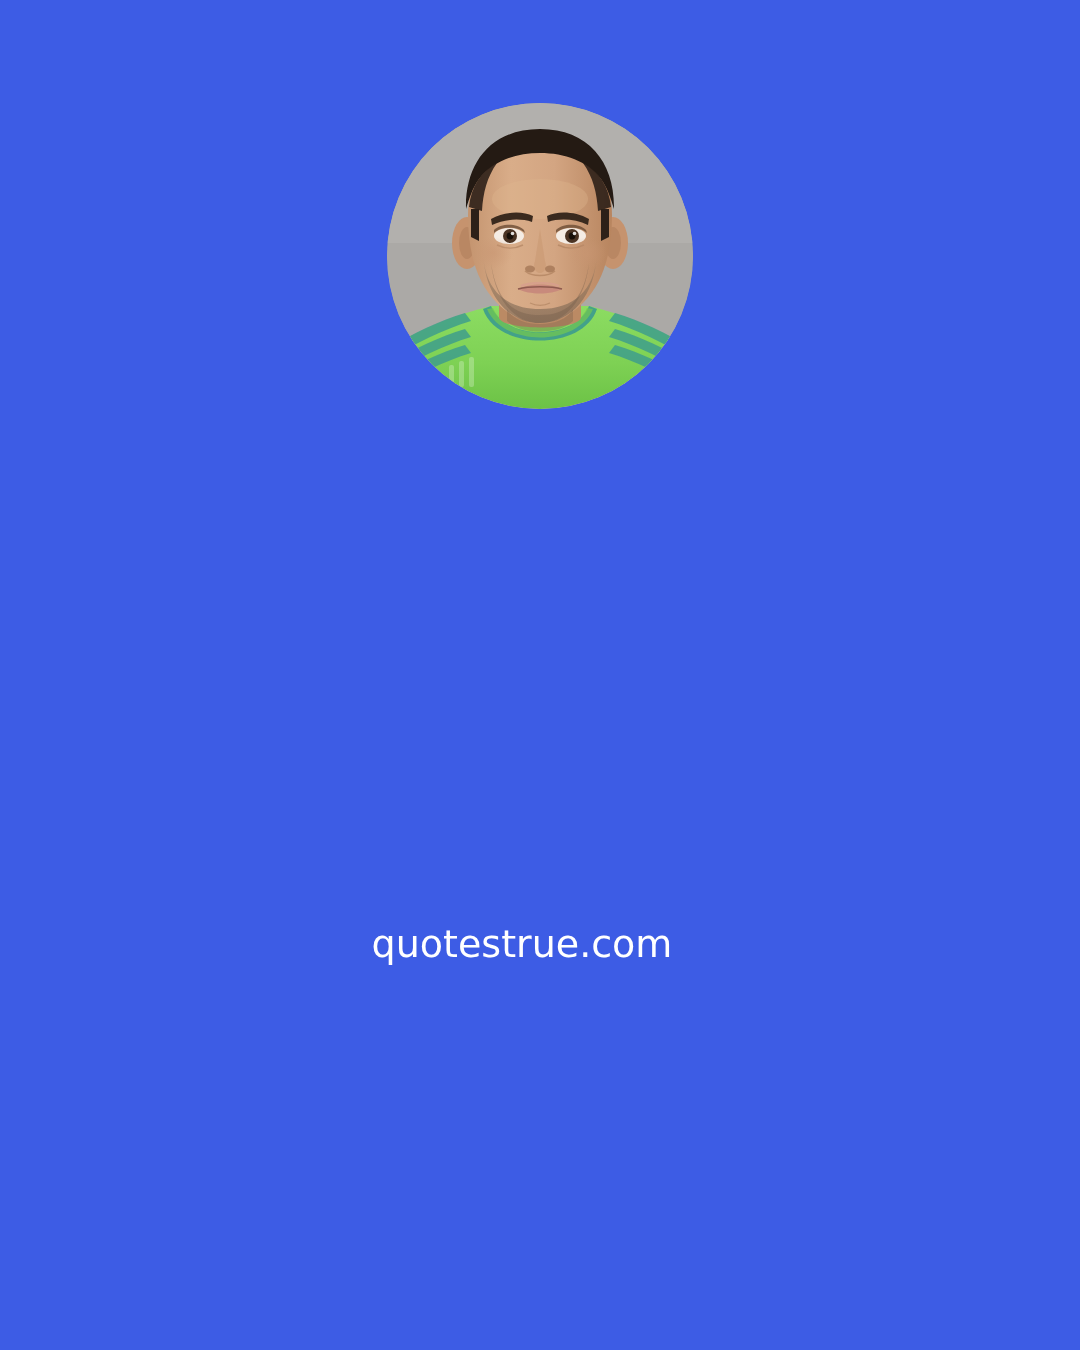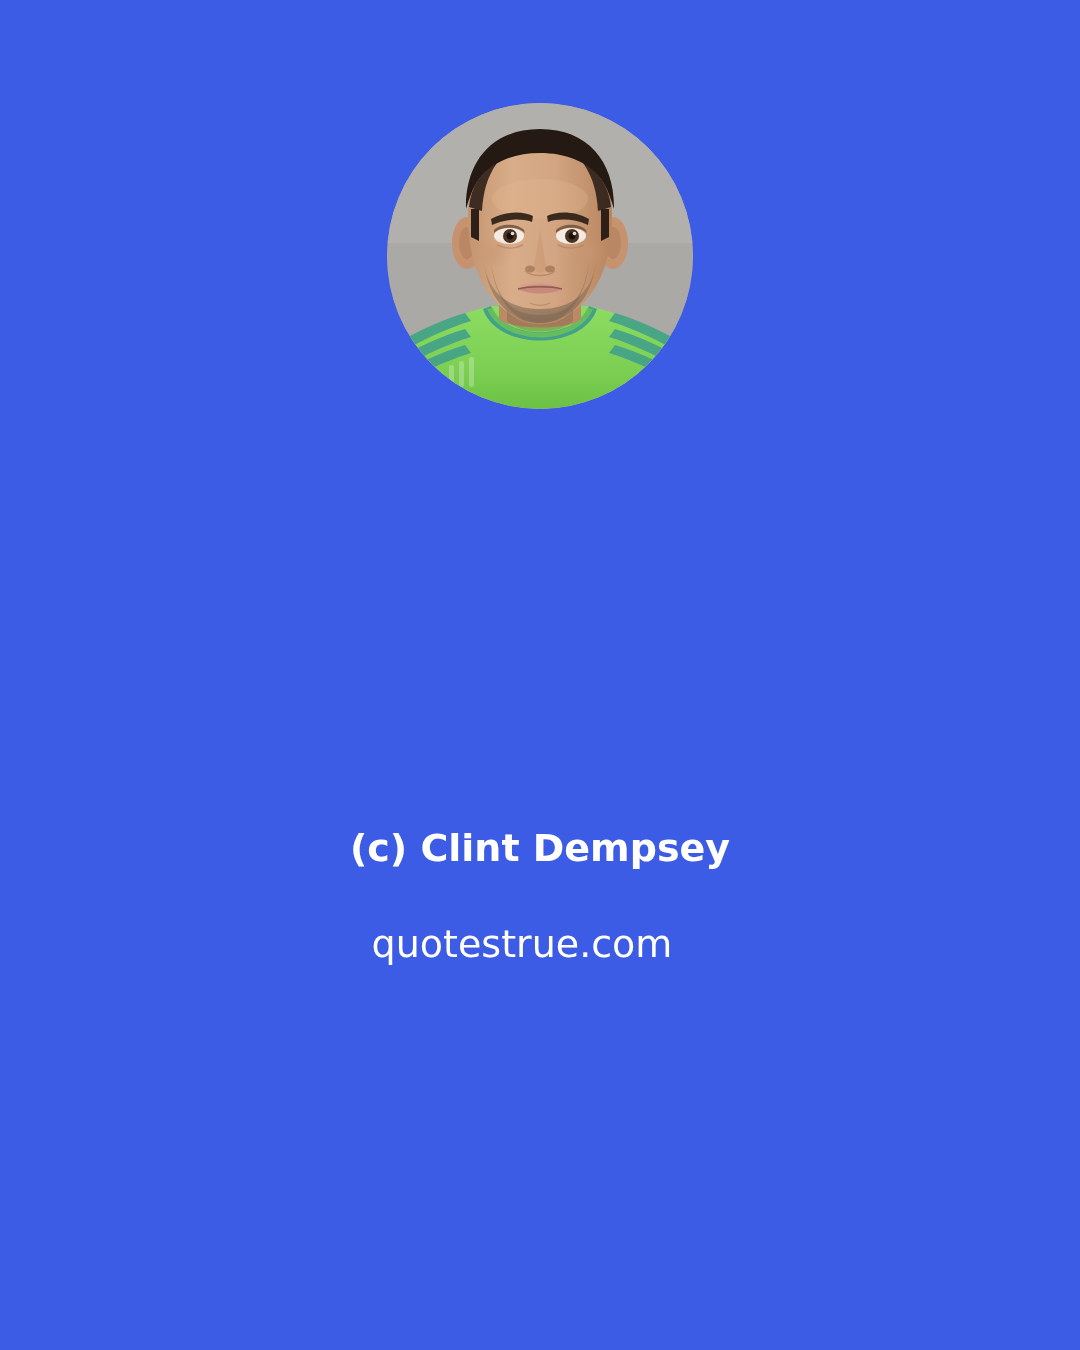--- a/index.html
+++ b/index.html
@@ -207,17 +207,16 @@
         <path d="M 131 186 C 142 180 164 180 175 186 C 164 192 142 192 131 186 Z" fill="#c88a7c"></path>
         <path d="M 131 186 C 142 183 164 183 175 186" stroke="#8e5a4e" stroke-width="1.6" fill="none"></path>
         <path d="M 134 183 C 142 179 164 179 172 183" stroke="#d79d8d" stroke-width="2" fill="none" opacity="0.8"></path>
 
         <path d="M 143 200 C 149 203 157 203 163 200" stroke="#9e7150" stroke-width="1.3" fill="none" opacity="0.45"></path>
       </g>
     </svg>
   </div>
 
 
-  <div id="author-line">(c) Clint Dempsey</div>
 
   <div id="site-line">quotestrue.com</div>
 
 </div>
 
 </body></html>

